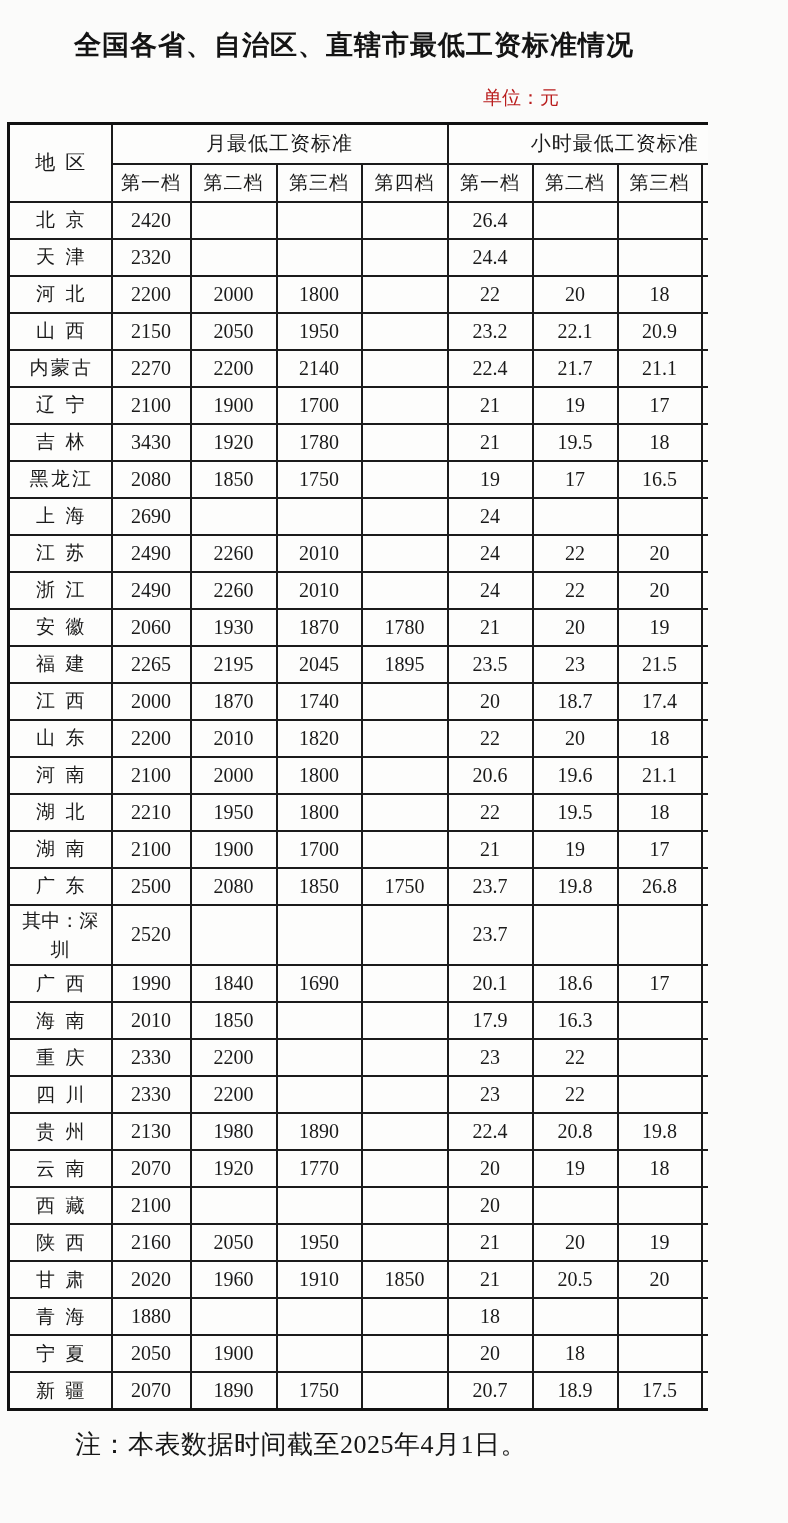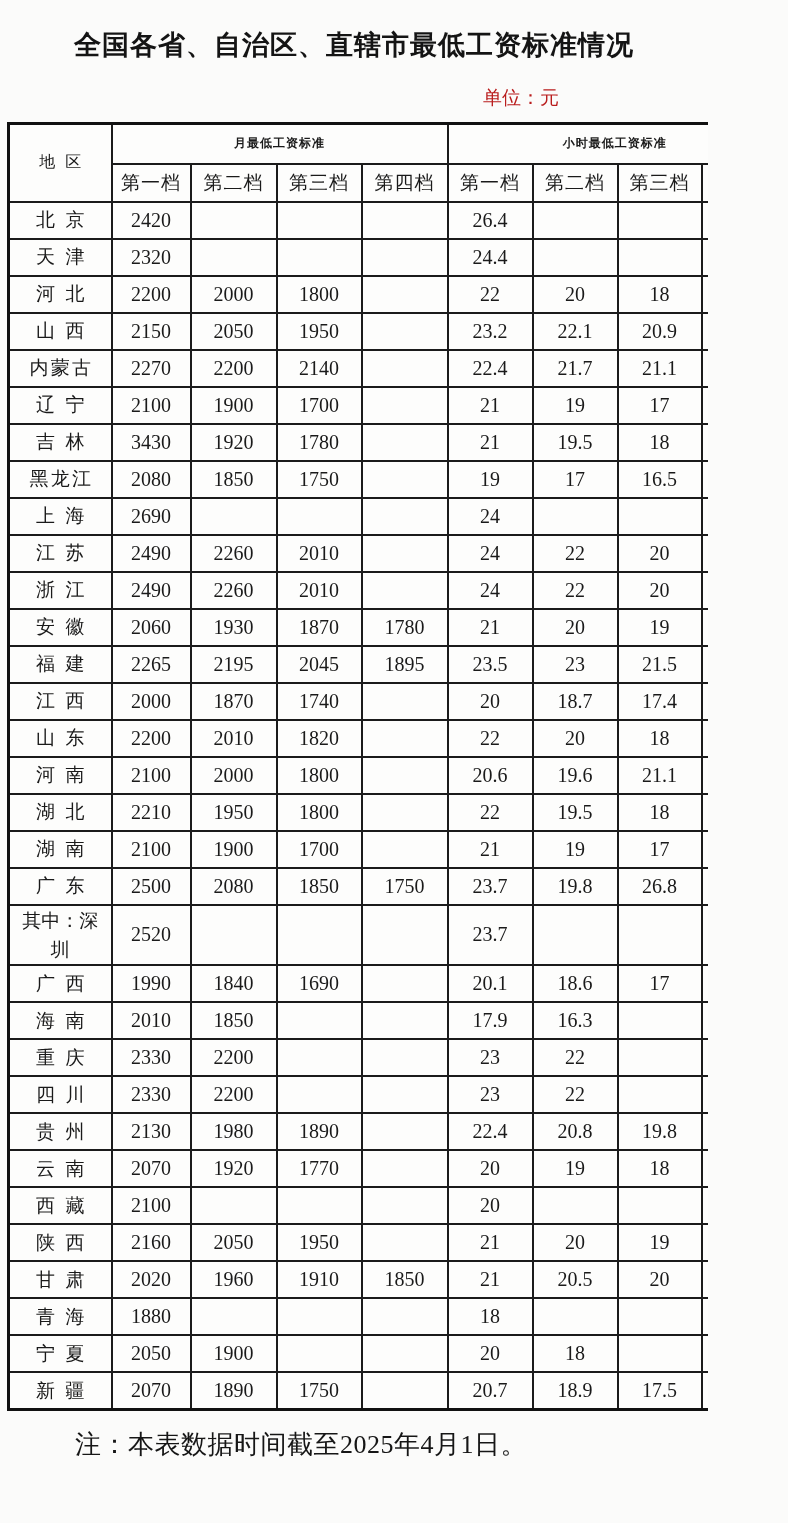--- a/index.html
+++ b/index.html
@@ -45,26 +45,26 @@
   table.wage-table th,
   table.wage-table td {
     border: 2px solid #1b1b1b;
     text-align: center;
     vertical-align: middle;
     overflow: hidden;
   }
   table.wage-table { border: 3px solid #111; }
   th.group-h {
     height: 40px;
-    font-size: 12px;
-    font-weight: bold;
+    font-size: 20px;
+    font-weight: normal;
     letter-spacing: 1px;
   }
   th.region-h {
-    font-size: 16px;
+    font-size: 20px;
     font-weight: normal;
     letter-spacing: 10px;
     text-indent: 10px;
     font-family: Liberation Mono, monospace;
   }
   th.tier-h {
     height: 38px;
     font-size: 19px;
     font-weight: normal;
     letter-spacing: 1px;

